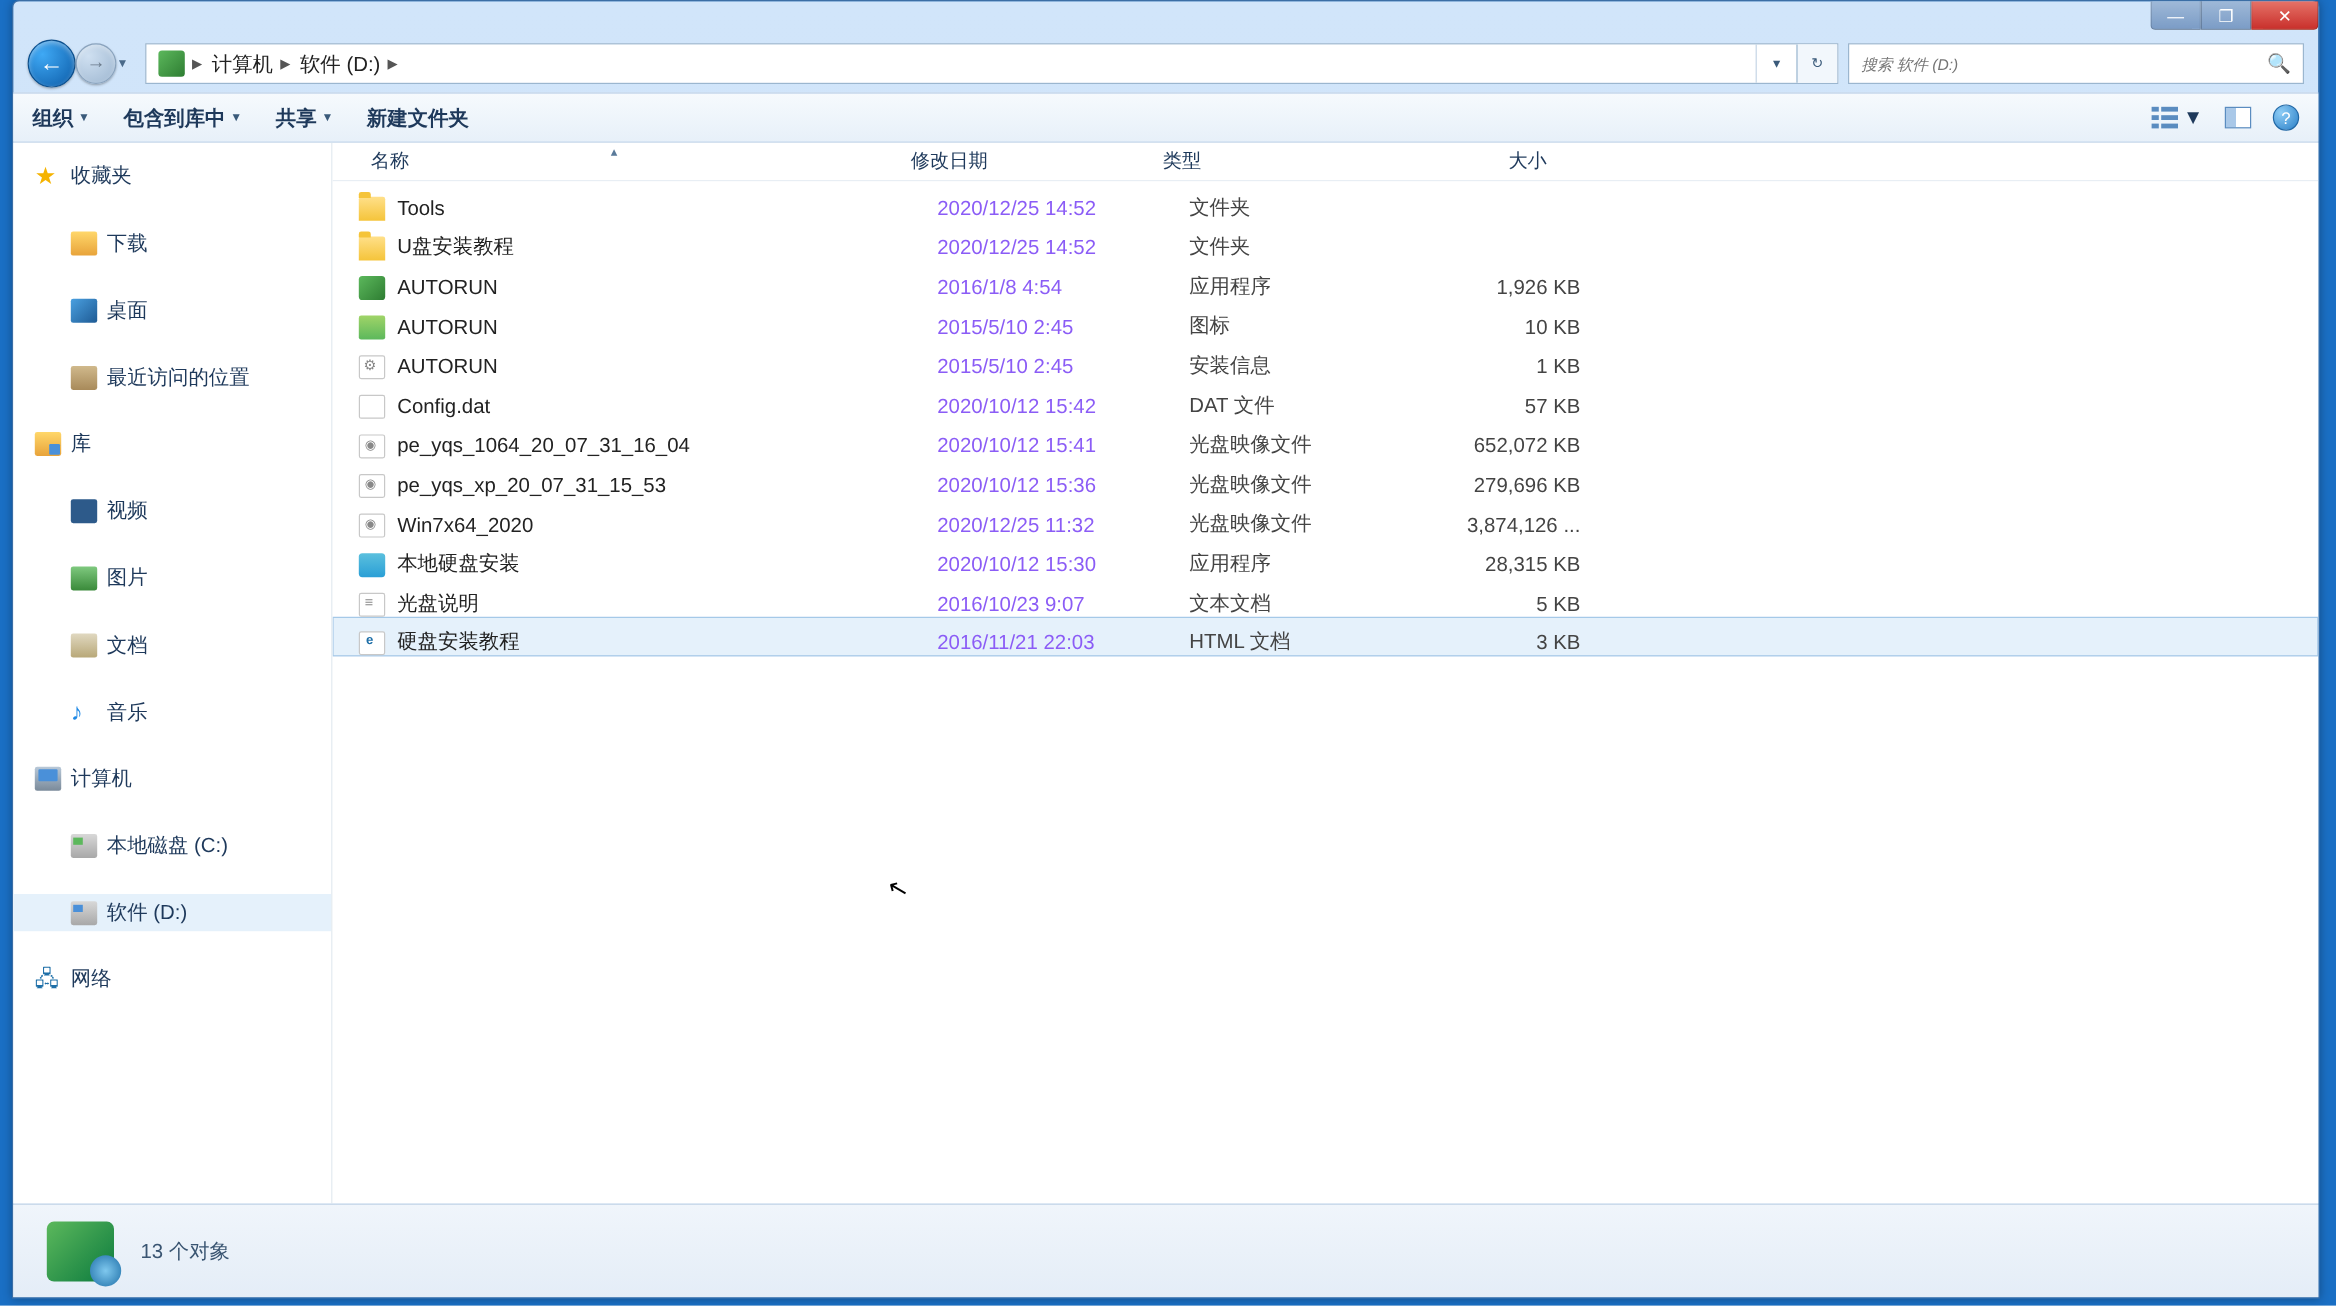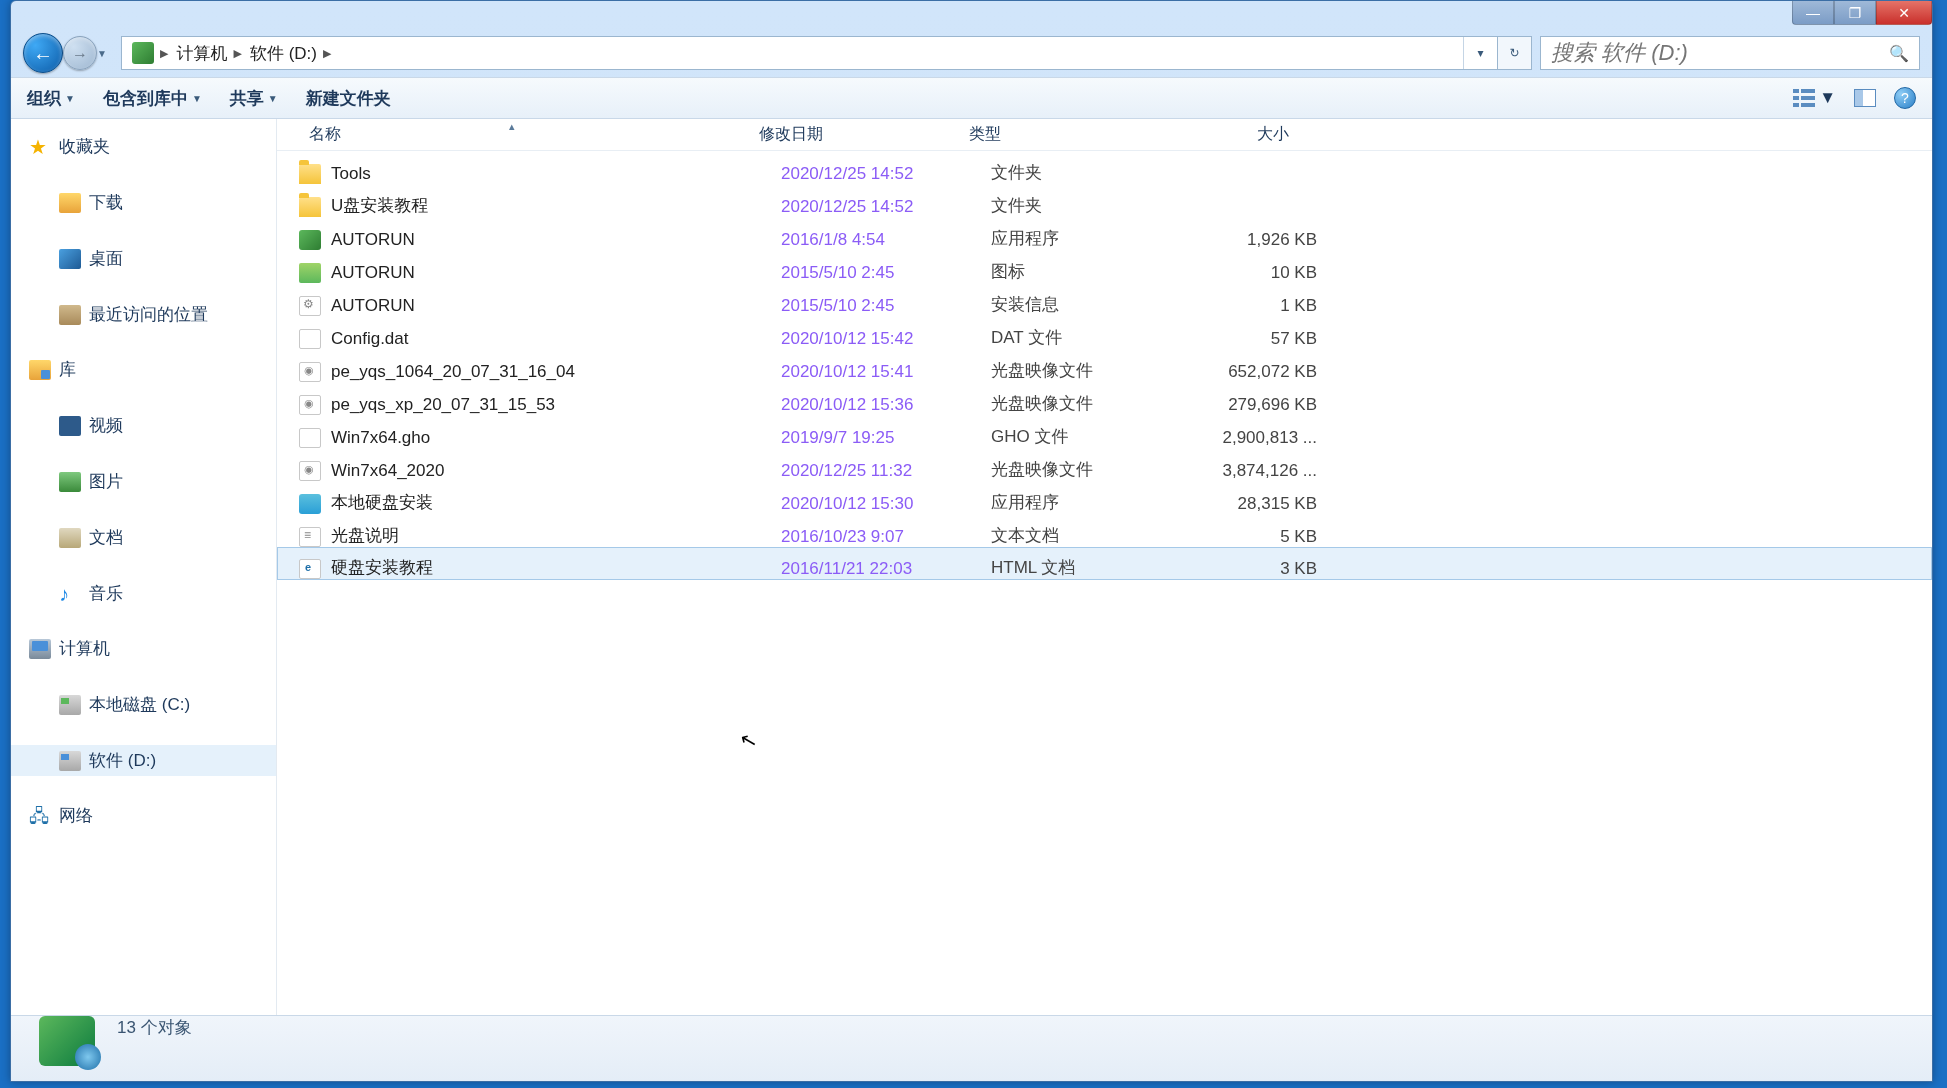--- a/index.html
+++ b/index.html
@@ -88,21 +88,21 @@
 }
 .refresh-btn { border-left:1px solid #9bb6cf; background:#f2f7fc; }
 
 .search-box {
   width: 380px; height: 34px;
   background:#fff; border:1px solid #9bb6cf;
   display:flex;align-items:center;
   padding:0 10px;
 }
 .search-box input {
-  flex:1;border:none;outline:none;font-size:22px;
+  flex:1;border:none;outline:none;font-size:13px;
   font-style:italic;color:#888;
 }
 .search-icon { color:#3e79b4; font-size:16px; }
 
 .toolbar {
   height: 42px;
   background: linear-gradient(to bottom,#f6fafd,#e7f0f9);
   border-top:1px solid #c9d8e8;
   border-bottom:1px solid #c9d8e8;
   display:flex;align-items:center;
@@ -204,24 +204,24 @@
 .fic-txt { background:#fff;border:1px solid #c8c8c8;border-radius:2px;position:relative; }
 .fic-txt::after{content:"≡";position:absolute;left:4px;top:0;font-size:12px;color:#888;}
 .fic-html { background:#fff;border:1px solid #c8c8c8;border-radius:2px;position:relative; }
 .fic-html::after{content:"e";position:absolute;left:5px;top:1px;font-size:11px;color:#1e6fa8;font-weight:bold;}
 .c-name { width:450px; white-space:nowrap;overflow:hidden;text-overflow:ellipsis; }
 .c-date { width:210px; color:#8b5cf6; }
 .c-type { width:210px; color:#444; }
 .c-size { width:130px; text-align:right; color:#444; padding-right:14px; }
 
 .status-bar {
-  height:66px;
+  height:78px;
   background:linear-gradient(to bottom,#f0f5fb,#e4edf7);
   border-top:1px solid #c9d8e8;
-  display:flex;align-items:flex-start;
+  display:flex;align-items:center;
   padding-left:28px;gap:22px;
 }
 .status-icon {
   width:56px;height:50px;
   background:linear-gradient(135deg,#5cb85c,#0b7a3e);
   border-radius:6px;
   position:relative;
 }
 .status-icon::after{
   content:"";position:absolute;right:-6px;bottom:-4px;width:26px;height:26px;
@@ -438,27 +438,20 @@
             <span class="c-size">652,072 KB</span>
           </div>
           <div class="row">
             <span class="fic fic-iso"></span>
             <span class="c-name">pe_yqs_xp_20_07_31_15_53</span>
             <span class="c-date">2020/10/12 15:36</span>
             <span class="c-type">光盘映像文件</span>
             <span class="c-size">279,696 KB</span>
           </div>
           <div class="row">
-            <span class="fic fic-dat"></span>
-            <span class="c-name">Win7x64.gho</span>
-            <span class="c-date">2019/9/7 19:25</span>
-            <span class="c-type">GHO 文件</span>
-            <span class="c-size">2,900,813 ...</span>
-          </div>
-          <div class="row">
             <span class="fic fic-iso"></span>
             <span class="c-name">Win7x64_2020</span>
             <span class="c-date">2020/12/25 11:32</span>
             <span class="c-type">光盘映像文件</span>
             <span class="c-size">3,874,126 ...</span>
           </div>
           <div class="row">
             <span class="fic fic-app"></span>
             <span class="c-name">本地硬盘安装</span>
             <span class="c-date">2020/10/12 15:30</span>

